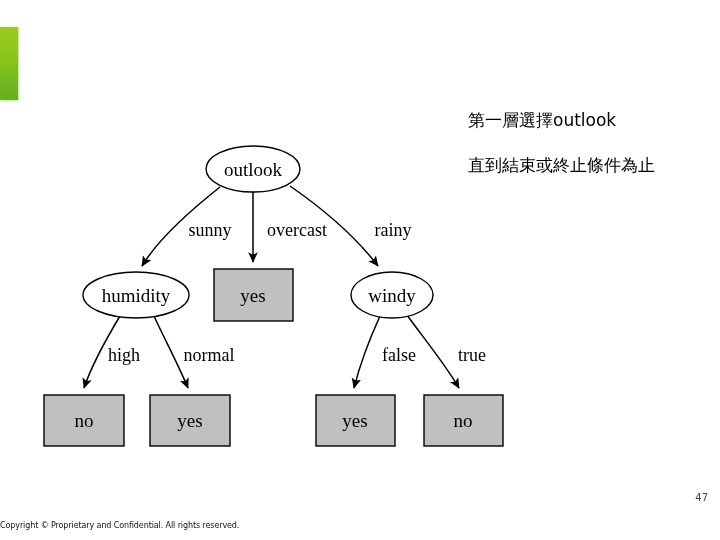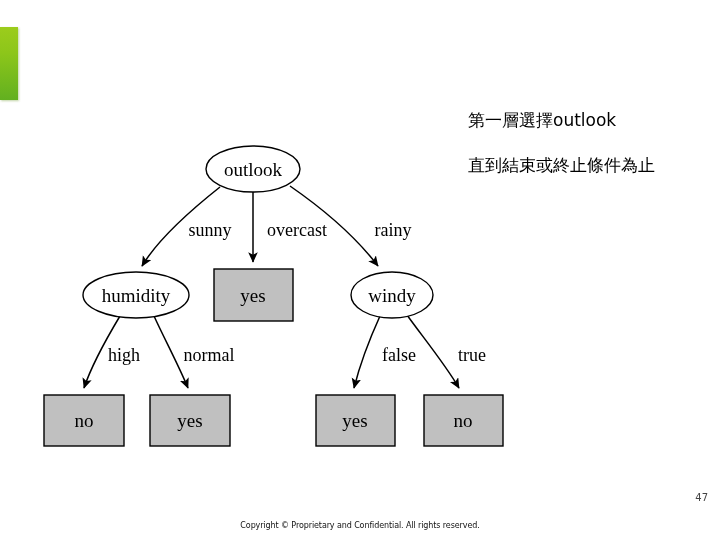--- a/index.html
+++ b/index.html
@@ -84,21 +84,20 @@
     white-space: nowrap;
   }
   .anno-line:last-child { margin-bottom: 8px; }
 
   
   #footer-copyright {
     position: absolute;
     left: 0px;
     top: 521px;
     width: 720px;
-    text-align: center;
     font-family: "DejaVu Sans", sans-serif;
     font-size: 8px;
     letter-spacing: -0.1px;
     color: #111111;
   }
   #page-number {
     position: absolute;
     right: 12px;
     top: 492px;
     font-family: "DejaVu Sans", sans-serif;

